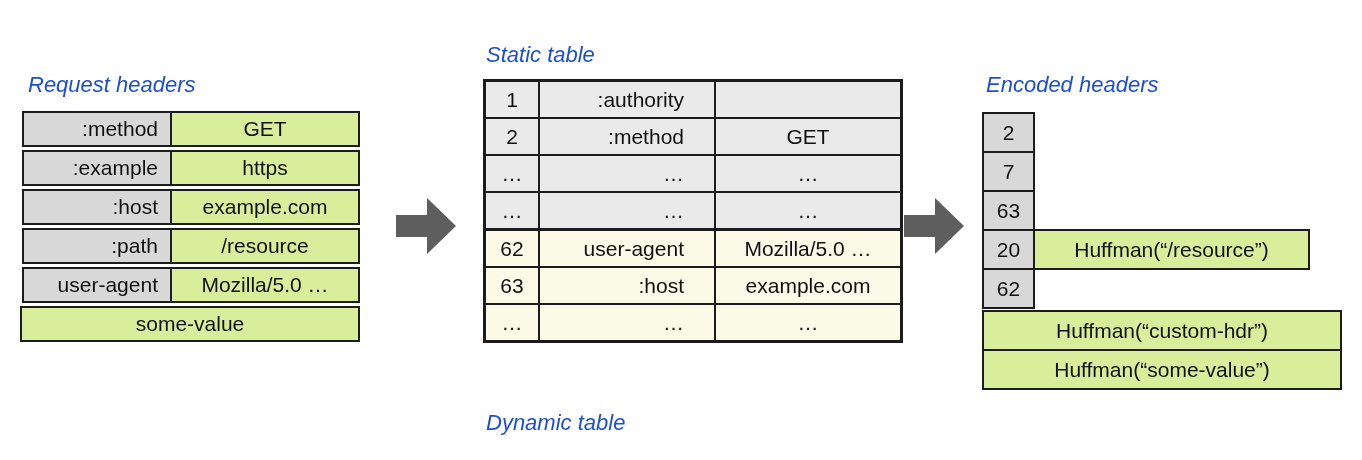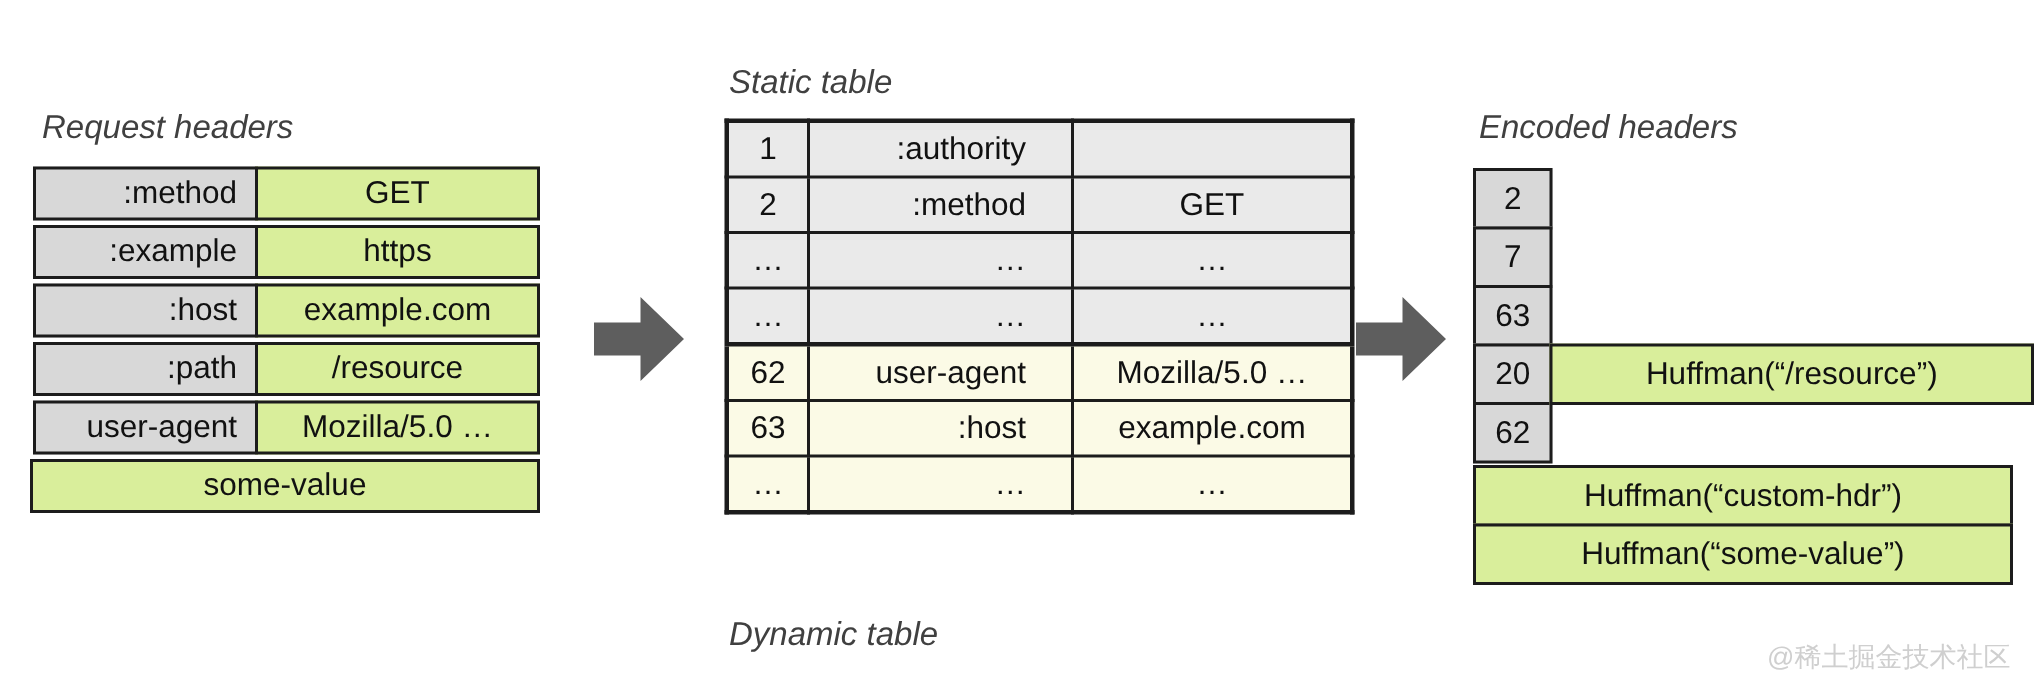--- a/index.html
+++ b/index.html
@@ -1,21 +1,21 @@
 <!DOCTYPE html>
 <html><head>
 <meta charset="utf-8">
 <style>
   html,body{margin:0;padding:0;background:#fff;}
   .canvas{
     position:relative;width:1362px;height:460px;background:#ffffff;overflow:hidden;
     font-family:"Liberation Sans","DejaVu Sans",sans-serif;color:#111;
   }
   .diagram-label{
-    position:absolute;font-style:italic;font-size:22px;color:#404040;white-space:nowrap;
+    position:absolute;font-style:italic;font-size:22px;color:#1d4ed8;white-space:nowrap;
   }
   
   .req-table{position:absolute;left:22px;top:111px;width:338px;}
   .req-row{display:flex;height:36px;margin-bottom:3px;}
   .req-key{
     box-sizing:border-box;width:150px;background:#d8d8d8;border:2px solid #1c1c1c;
     display:flex;align-items:center;justify-content:flex-end;padding-right:12px;
     font-size:21px;
   }
   .req-val{
@@ -39,21 +39,21 @@
   .enc-col{position:absolute;left:982px;top:112px;width:53px;}
   .enc-box{
     box-sizing:border-box;width:53px;height:41px;background:#d8d8d8;border:2px solid #1c1c1c;
     display:flex;align-items:center;justify-content:center;font-size:21px;
   }
   .enc-box + .enc-box{margin-top:-2px;}
   .enc-bar{
     box-sizing:border-box;background:#d9ee9b;border:2px solid #1c1c1c;height:41px;
     display:flex;align-items:center;justify-content:center;font-size:21px;white-space:nowrap;
   }
-  .enc-resource{position:absolute;left:1033px;top:229px;width:323px;text-align:center;}
+  .enc-resource{position:absolute;left:1033px;top:229px;width:277px;text-align:center;}
   .enc-bottom{position:absolute;left:982px;top:310px;width:360px;}
   .enc-bottom .enc-bar + .enc-bar{margin-top:-2px;}
   
   .flow-arrow{position:absolute;width:62px;height:60px;}
   .arrow1{left:396px;top:196px;}
   .arrow2{left:904px;top:196px;}
   
   .watermark{
     position:absolute;left:1178px;top:426px;font-size:18px;color:#cfcfcf;white-space:nowrap;
   }
@@ -153,15 +153,14 @@
     <div class="enc-box">62</div>
   </div>
 
   <div class="enc-bar enc-resource">Huffman(“/resource”)</div>
 
   <div class="enc-bottom">
     <div class="enc-bar">Huffman(“custom-hdr”)</div>
     <div class="enc-bar">Huffman(“some-value”)</div>
   </div>
 
-  <div class="watermark">@稀土掘金技术社区</div>
 
 </div>
 
 </body></html>

